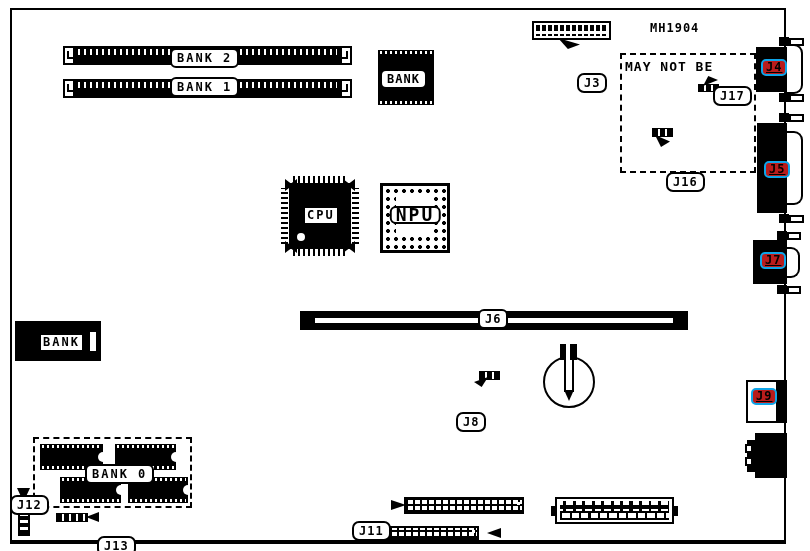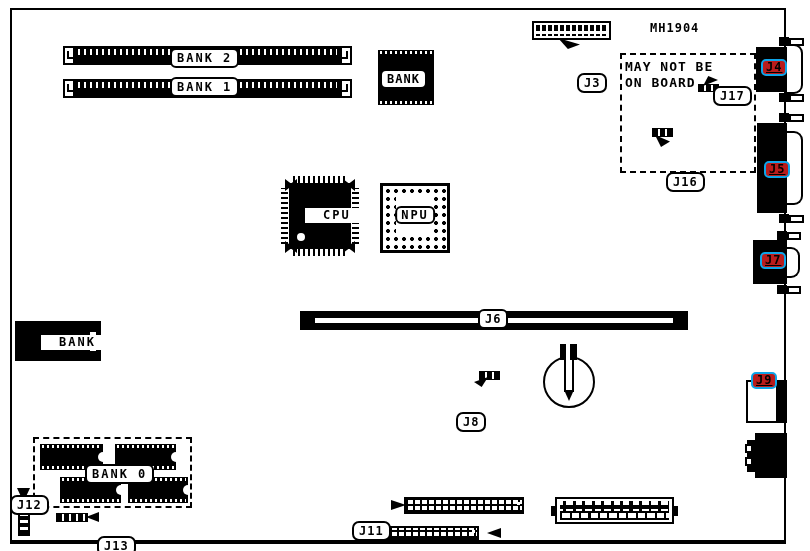--- a/index.html
+++ b/index.html
@@ -7,21 +7,21 @@
          font-family:"DejaVu Sans Mono",monospace;color:#000;}
   .abs{position:absolute;}
   
   .outline{box-sizing:border-box;border:2px solid #000;border-bottom-width:4px;background:transparent;}
   
   .pill,.callout{position:absolute;background:#fff;border:2px solid #000;border-radius:6px;
         padding:1px 5px;font-size:12px;font-weight:bold;letter-spacing:2px;line-height:14px;
         white-space:nowrap;text-align:center;z-index:6;}
   .callout{letter-spacing:1px;border-radius:7px;z-index:7;margin-top:27px;}
   .labelbox{position:absolute;background:#fff;font-size:12px;font-weight:bold;letter-spacing:2px;
-        line-height:15px;text-align:center;z-index:6;white-space:nowrap;padding:0 18px;}
+        line-height:15px;text-align:center;z-index:6;white-space:nowrap;padding:0 2px;}
   .tail{position:absolute;background:#000;z-index:5;}
   
   .simm{position:absolute;display:flex;align-items:stretch;}
   .simm-end{box-sizing:border-box;width:12px;border:2px solid #000;background:#fff;position:relative;}
   .simm-end::after{content:"";position:absolute;left:2px;top:3px;width:5px;height:6px;
         border-left:2px solid #000;border-bottom:2px solid #000;}
   .simm-bar{flex:1;background:#000;position:relative;}
   .simm-bar .ticks{position:absolute;left:3px;right:3px;top:3px;height:6px;
         background:repeating-linear-gradient(90deg,#fff 0 2px,transparent 2px 6px);}
   
@@ -55,21 +55,21 @@
   .cpu-body{position:absolute;left:8px;top:7px;right:8px;bottom:7px;background:#000;}
   .bowtie{position:absolute;width:12px;height:12px;background:#000;
         clip-path:polygon(0 0,50% 38%,100% 0,100% 100%,50% 62%,0 100%);}
   .cpu-dot{position:absolute;left:8px;bottom:8px;width:8px;height:8px;border-radius:50%;background:#fff;}
   
   .npu{position:absolute;box-sizing:border-box;border:3px solid #000;background-color:#fff;
         background-image:radial-gradient(circle,#000 1.8px,transparent 2.2px);
         background-size:8px 8px;background-position:1px 1px;}
   .npu-center{position:absolute;left:13px;top:11px;right:13px;bottom:13px;background:#fff;}
   .npu-label{position:absolute;left:50%;top:46%;transform:translate(-50%,-50%);background:#fff;
-        border:2px solid #000;border-radius:6px;padding:0 4px;font-size:12px;font-weight:bold;
+        border:2px solid #000;border-radius:6px;padding:0 4px;font-size:18px;font-weight:bold;
         letter-spacing:2px;line-height:14px;}
   .npu-dot{position:absolute;right:17px;bottom:19px;width:5px;height:5px;background:#000;}
   
   .j6bar{position:absolute;background:#000;}
   .j6stripe{position:absolute;left:15px;right:15px;top:7px;height:5px;background:#fff;}
   
   .edgeblk{position:absolute;background:#000;z-index:3;}
   .dsub{position:absolute;box-sizing:border-box;background:#fff;border:2px solid #000;border-left:none;
         border-radius:0 9px 9px 0;z-index:2;}
   .tabb{position:absolute;background:#000;z-index:2;}
@@ -123,21 +123,20 @@
   <div class="pill" style="left:380px;top:69px;letter-spacing:1px;">BANK</div>
 
   <div class="hdr-blk" style="left:532px;top:21px;width:79px;height:19px;padding:2px;"></div>
   <div class="tail" style="left:558px;top:38px;width:22px;height:11px;clip-path:polygon(0 0,100% 60%,45% 100%);"></div>
   <div class="callout" style="left:577px;top:46px;">J3</div>
 
   <div class="titletext" style="left:650px;top:21px;text-align:right;">MH1904</div>
 
   <div class="dashedbox" style="left:620px;top:53px;width:136px;height:120px;">
     <div class="notetext">MAY NOT BE</div>
-    <div class="notetext" style="margin-top:0;">ON BOARD</div>
   </div>
 
   <div class="jumper3" style="left:698px;top:84px;width:21px;height:8px;"></div>
   <div class="tail" style="left:703px;top:76px;width:15px;height:10px;clip-path:polygon(0 100%,35% 0,100% 40%);"></div>
   <div class="callout" style="left:713px;top:59px;">J17</div>
 
   <div class="jumper3" style="left:652px;top:128px;width:21px;height:9px;"></div>
   <div class="tail" style="left:655px;top:135px;width:15px;height:12px;clip-path:polygon(0 0,100% 55%,40% 100%);"></div>
   <div class="callout" style="left:666px;top:145px;">J16</div>
 
@@ -161,21 +160,21 @@
   <div class="tabb" style="left:777px;top:231px;width:10px;height:9px;"></div>
   <div class="tabw" style="left:787px;top:232px;width:14px;height:8px;"></div>
   <div class="tabb" style="left:777px;top:285px;width:10px;height:9px;"></div>
   <div class="tabw" style="left:787px;top:286px;width:14px;height:8px;"></div>
   <div class="edgeblk" style="left:753px;top:240px;width:34px;height:44px;"></div>
   <div class="conn-label" style="left:760px;top:252px;">J7</div>
 
   <div class="abs" style="left:746px;top:380px;width:41px;height:43px;box-sizing:border-box;border:2px solid #000;background:#fff;z-index:3;">
     <div class="abs" style="right:0;top:0;width:9px;height:100%;background:#000;"></div>
   </div>
-  <div class="conn-label" style="left:751px;top:372px;">J9</div>
+  <div class="conn-label" style="left:751px;top:388px;">J9</div>
 
   <div class="edgeblk" style="left:755px;top:433px;width:32px;height:45px;"></div>
   <div class="edgeblk" style="left:747px;top:440px;width:10px;height:32px;"></div>
   <div class="hole" style="left:745px;top:444px;width:8px;height:9px;"></div>
   <div class="hole" style="left:745px;top:457px;width:8px;height:9px;"></div>
 
   <div class="abs" style="left:281px;top:176px;width:78px;height:80px;">
     <div class="cpu-pins-h" style="top:0;"></div>
     <div class="cpu-pins-h" style="bottom:0;"></div>
     <div class="cpu-pins-v" style="left:0;"></div>

